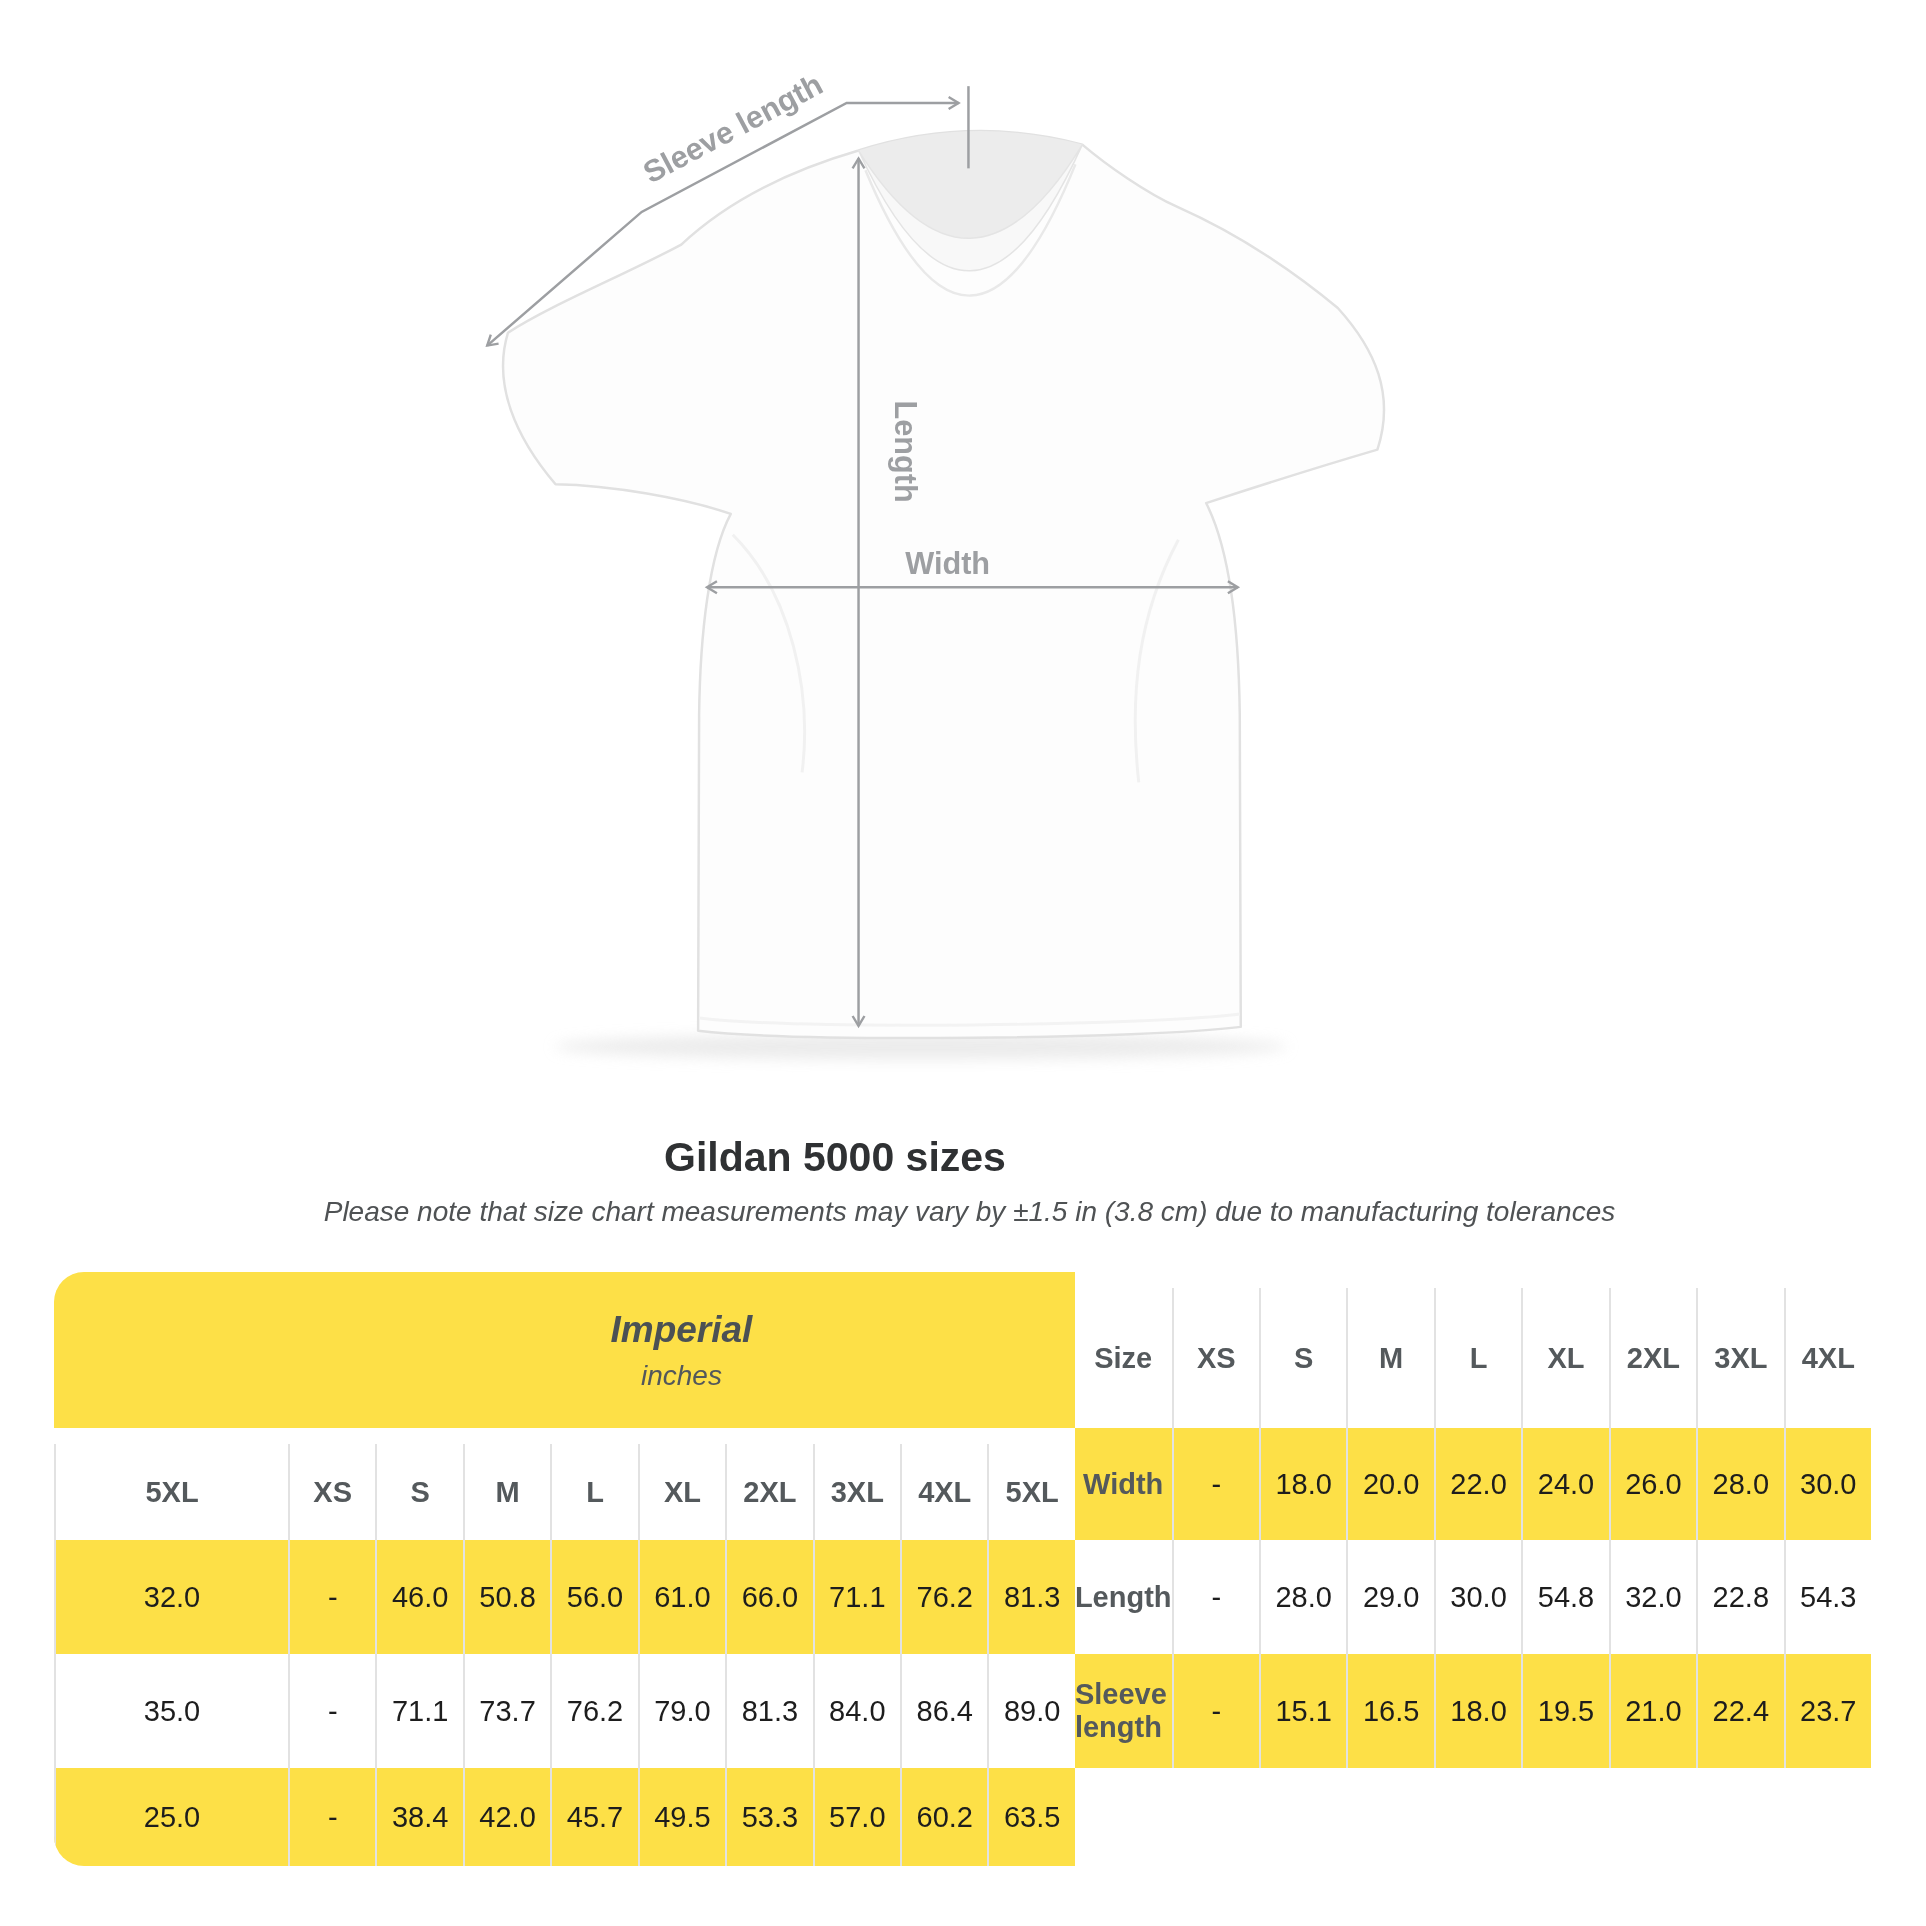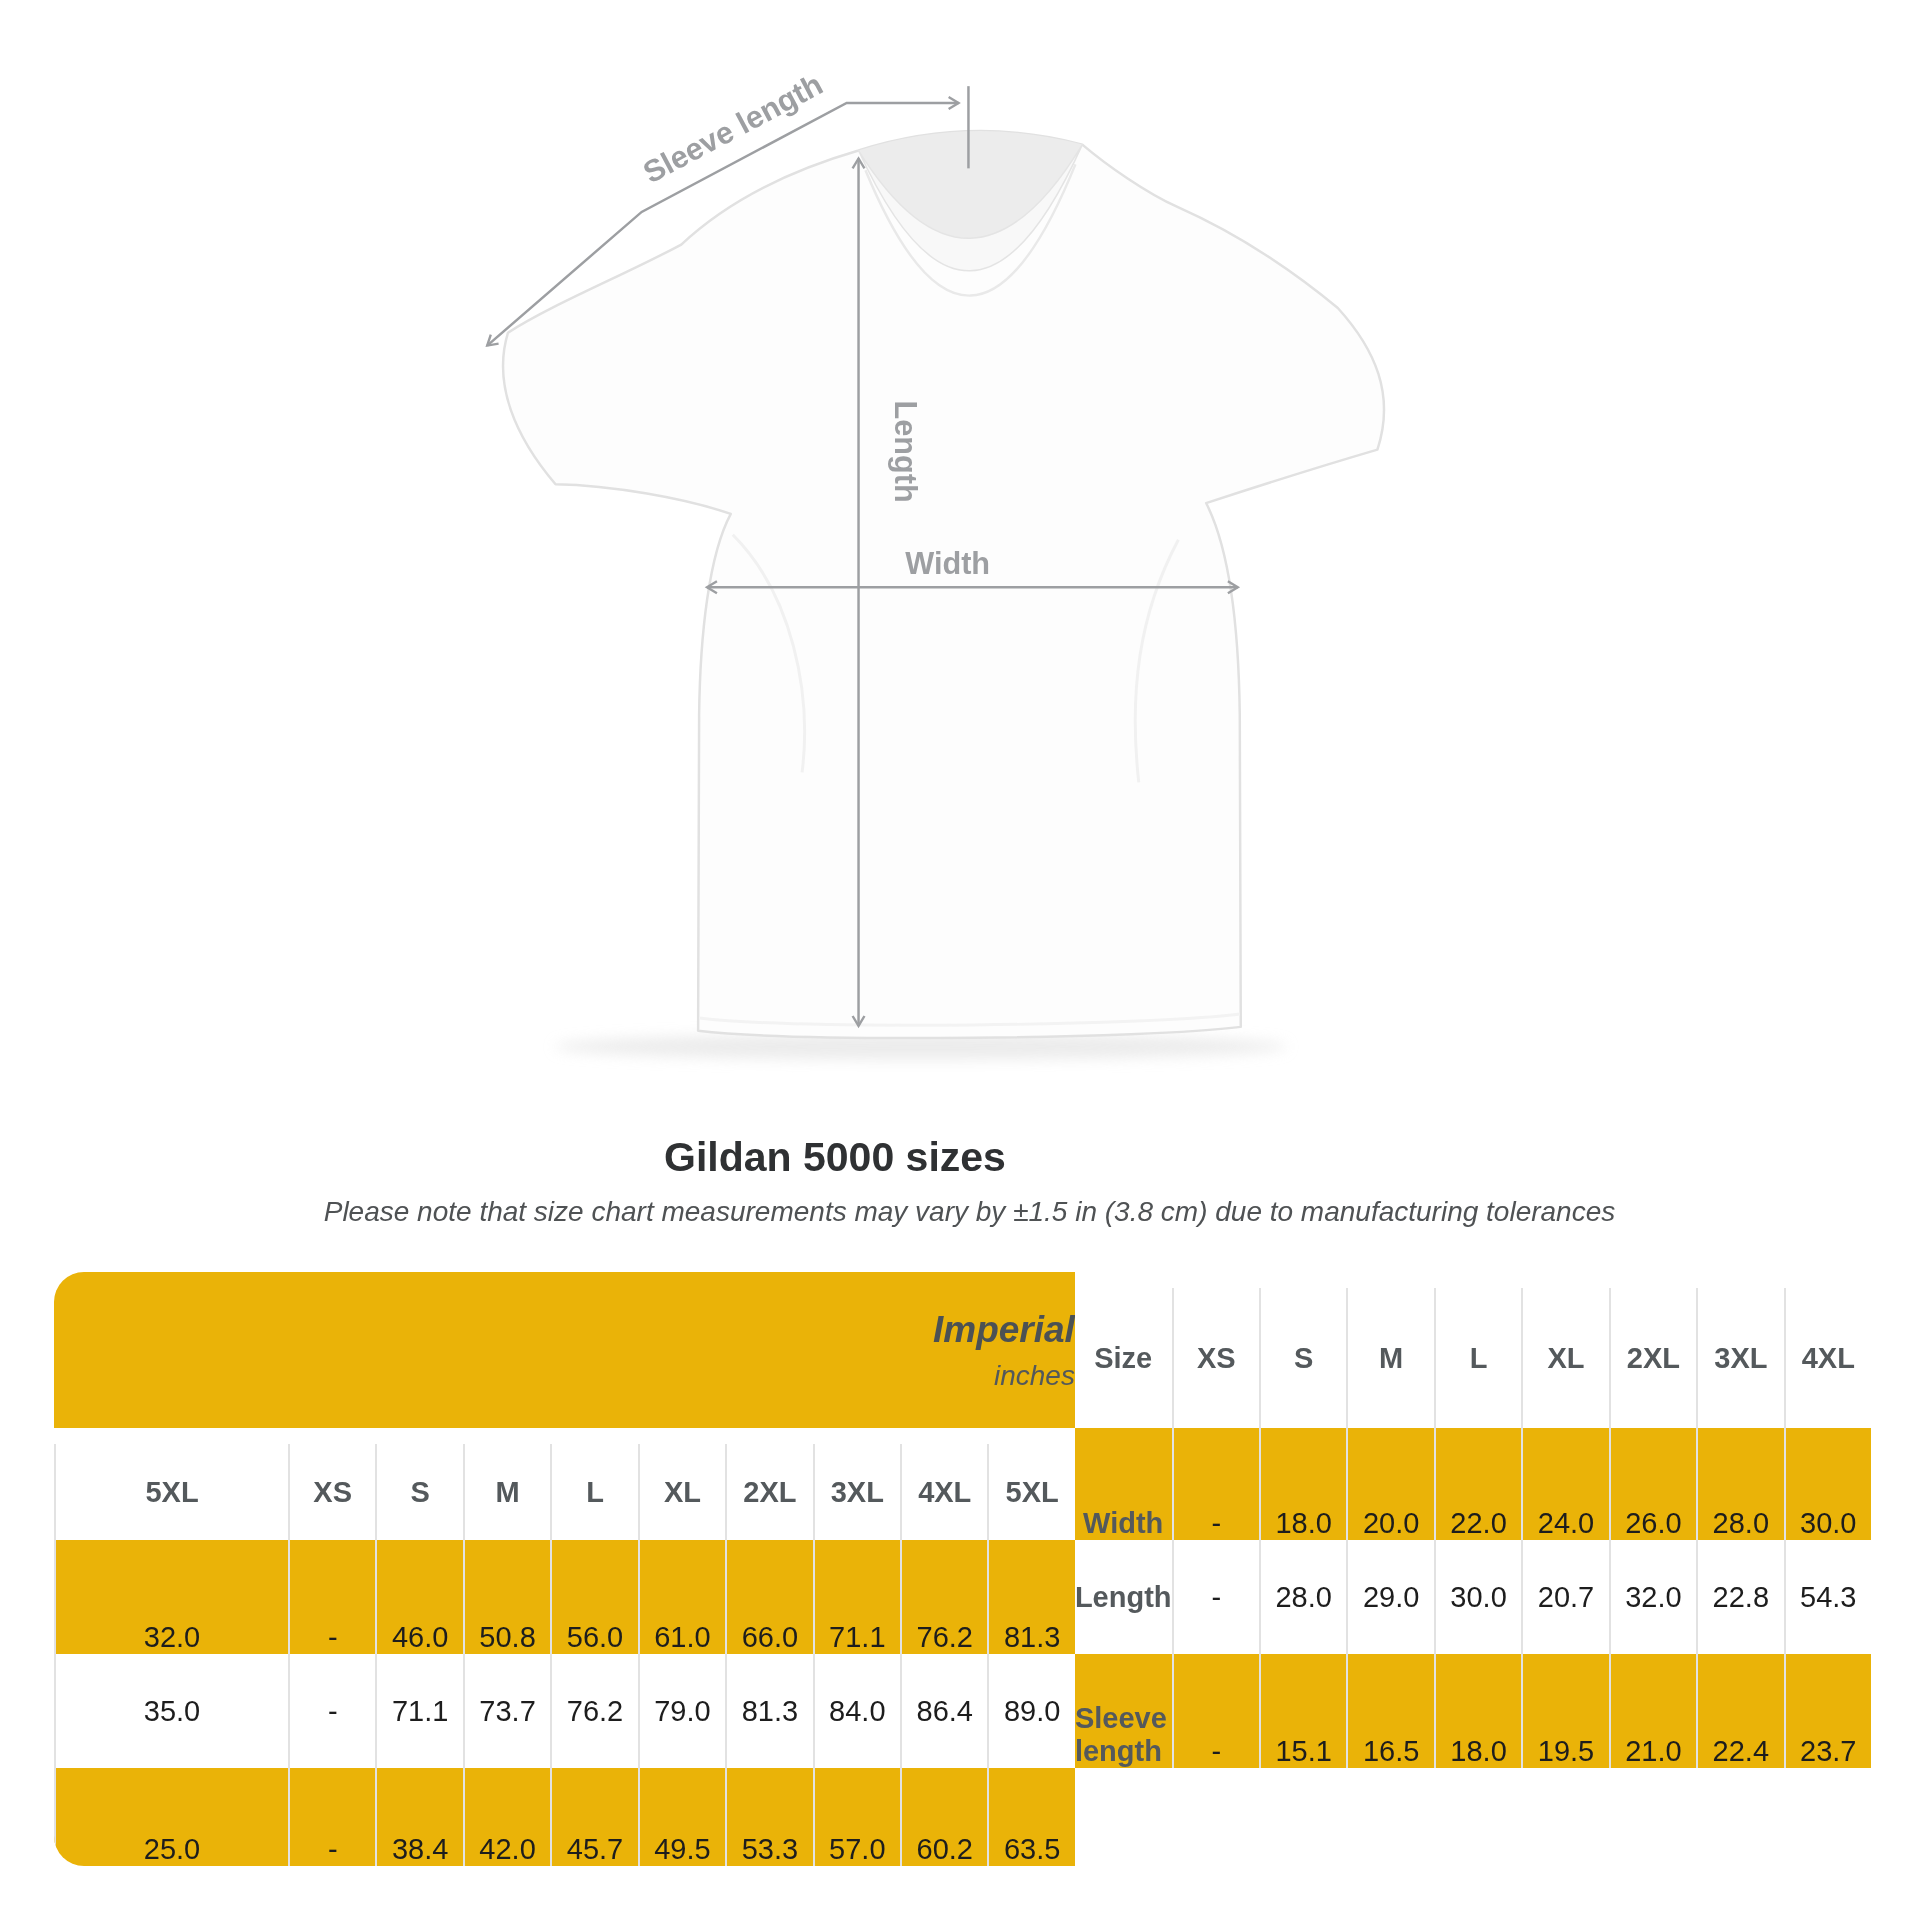--- a/index.html
+++ b/index.html
@@ -11,21 +11,21 @@
     font-size:41px;font-weight:bold;color:#2f3133;line-height:1.1;}
   .page-subtitle{position:absolute;top:1195px;left:6px;width:1927px;text-align:center;
     font-style:italic;font-size:28px;color:#4f5254;line-height:1.2;}
 
   .size-table{position:absolute;top:1272px;left:54px;width:1817px;height:594px;
     border-radius:30px;overflow:hidden;background:#ffffff;display:grid;
     grid-template-columns:234px repeat(18,1fr);
     grid-template-rows:156px 112px 114px 114px 98px;}
   .cell{display:flex;align-items:center;justify-content:center;
     font-size:29px;color:#1d1d1d;background:#ffffff;}
-  .gray{background:#eab308;align-items:flex-end;}
+  .gray{background:#fde047;}
   .sep{border-left:2px solid #e2e2e2;}
   .unit-head{flex-direction:column;gap:9px;}
   .unit-name{font-size:37px;font-weight:bold;font-style:italic;color:#4b5154;}
   .unit-sub{font-size:28px;font-style:italic;color:#53585b;}
   .head{font-weight:bold;color:#54595c;margin-top:16px;}
   .rowlabel{font-weight:bold;color:#54595c;}
   .span9{grid-column:span 9;}
 
   .ann-text{font-weight:bold;fill:#9d9fa2;font-family:"Liberation Sans",sans-serif;}
 </style>
@@ -138,21 +138,21 @@
   <div class="cell gray sep">66.0</div>
   <div class="cell gray sep">71.1</div>
   <div class="cell gray sep">76.2</div>
   <div class="cell gray sep">81.3</div>
 
   <div class="cell rowlabel">Length</div>
   <div class="cell sep">-</div>
   <div class="cell sep">28.0</div>
   <div class="cell sep">29.0</div>
   <div class="cell sep">30.0</div>
-  <div class="cell sep">20.7</div>
+  <div class="cell sep">54.8</div>
   <div class="cell sep">32.0</div>
   <div class="cell sep">22.8</div>
   <div class="cell sep">54.3</div>
   <div class="cell sep">35.0</div>
   <div class="cell sep">-</div>
   <div class="cell sep">71.1</div>
   <div class="cell sep">73.7</div>
   <div class="cell sep">76.2</div>
   <div class="cell sep">79.0</div>
   <div class="cell sep">81.3</div>

